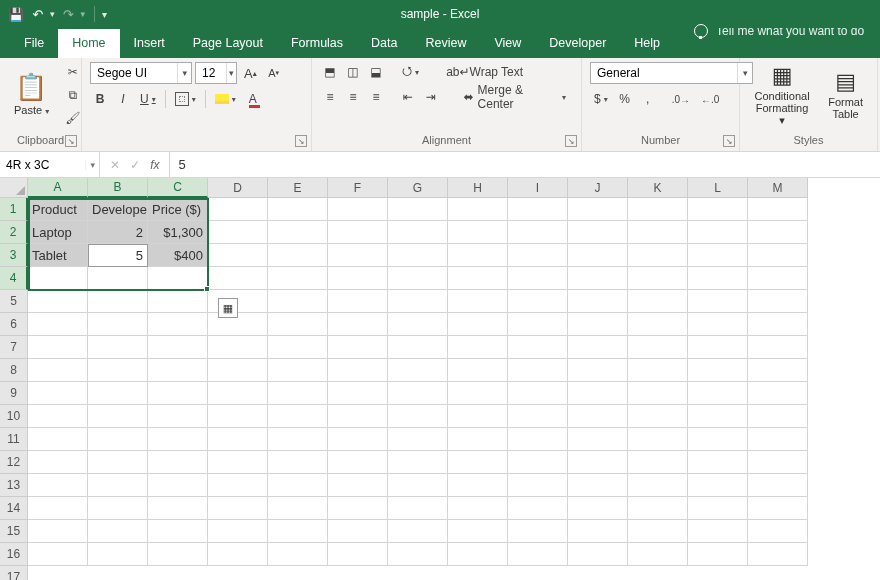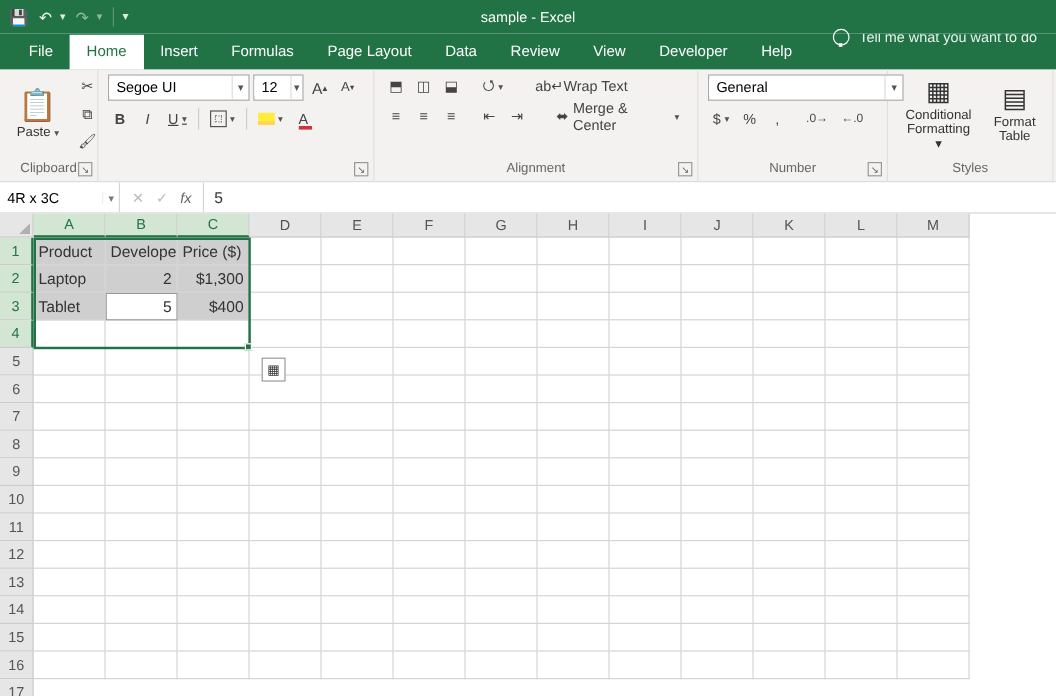--- a/index.html
+++ b/index.html
@@ -89,22 +89,22 @@
     <span class="sep"></span>
     <span class="chev" style="font-size:10px">▾</span>
   </div>
   <div class="title">sample  -  Excel</div>
 </div>
 
 <div class="tabs">
   <div class="tab">File</div>
   <div class="tab active">Home</div>
   <div class="tab">Insert</div>
+  <div class="tab">Page Layout</div>
   <div class="tab">Formulas</div>
-  <div class="tab">Page Layout</div>
   <div class="tab">Data</div>
   <div class="tab">Review</div>
   <div class="tab">View</div>
   <div class="tab">Developer</div>
   <div class="tab">Help</div>
   <div class="tell">
     <span class="lightbulb"></span>
     <span>Tell me what you want to do</span>
   </div>
 </div>
@@ -129,21 +129,21 @@
           </div>
       </div>
     </div>
     <div class="group-label">Clipboard</div>
     <div class="launcher">↘</div>
   </div>
 
   <div class="group" style="width:230px">
     <div class="group-body" style="flex-direction:column; gap:5px; width:100%">
       <div class="row" style="width:100%">
-        <div class="combo" style="width:118px">
+        <div class="combo" style="width:102px">
           <input value="Segoe UI" style="">
           <span class="dd">▾</span>
         </div>
         <div class="combo" style="width:42px">
           <input value="12" style="">
           <span class="dd">▾</span>
         </div>
         <div class="btn" style="font-size:13px">A<span style="font-size:8px;vertical-align:super">▴</span></div>
         <div class="btn" style="font-size:11px">A<span style="font-size:7px;vertical-align:super">▾</span></div>
       </div>

